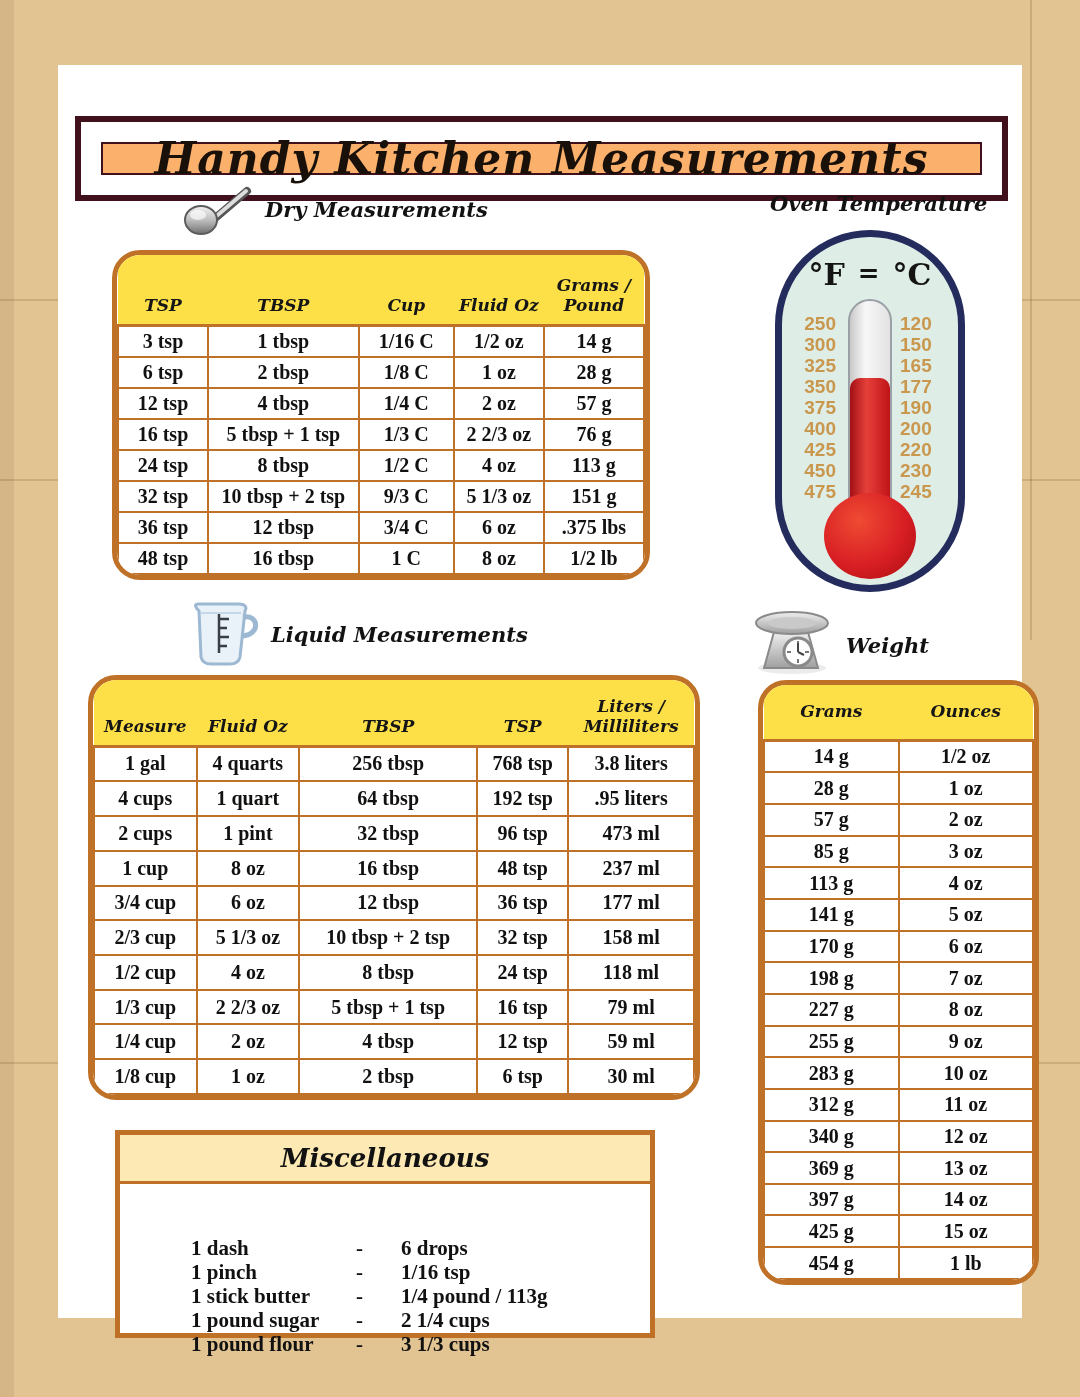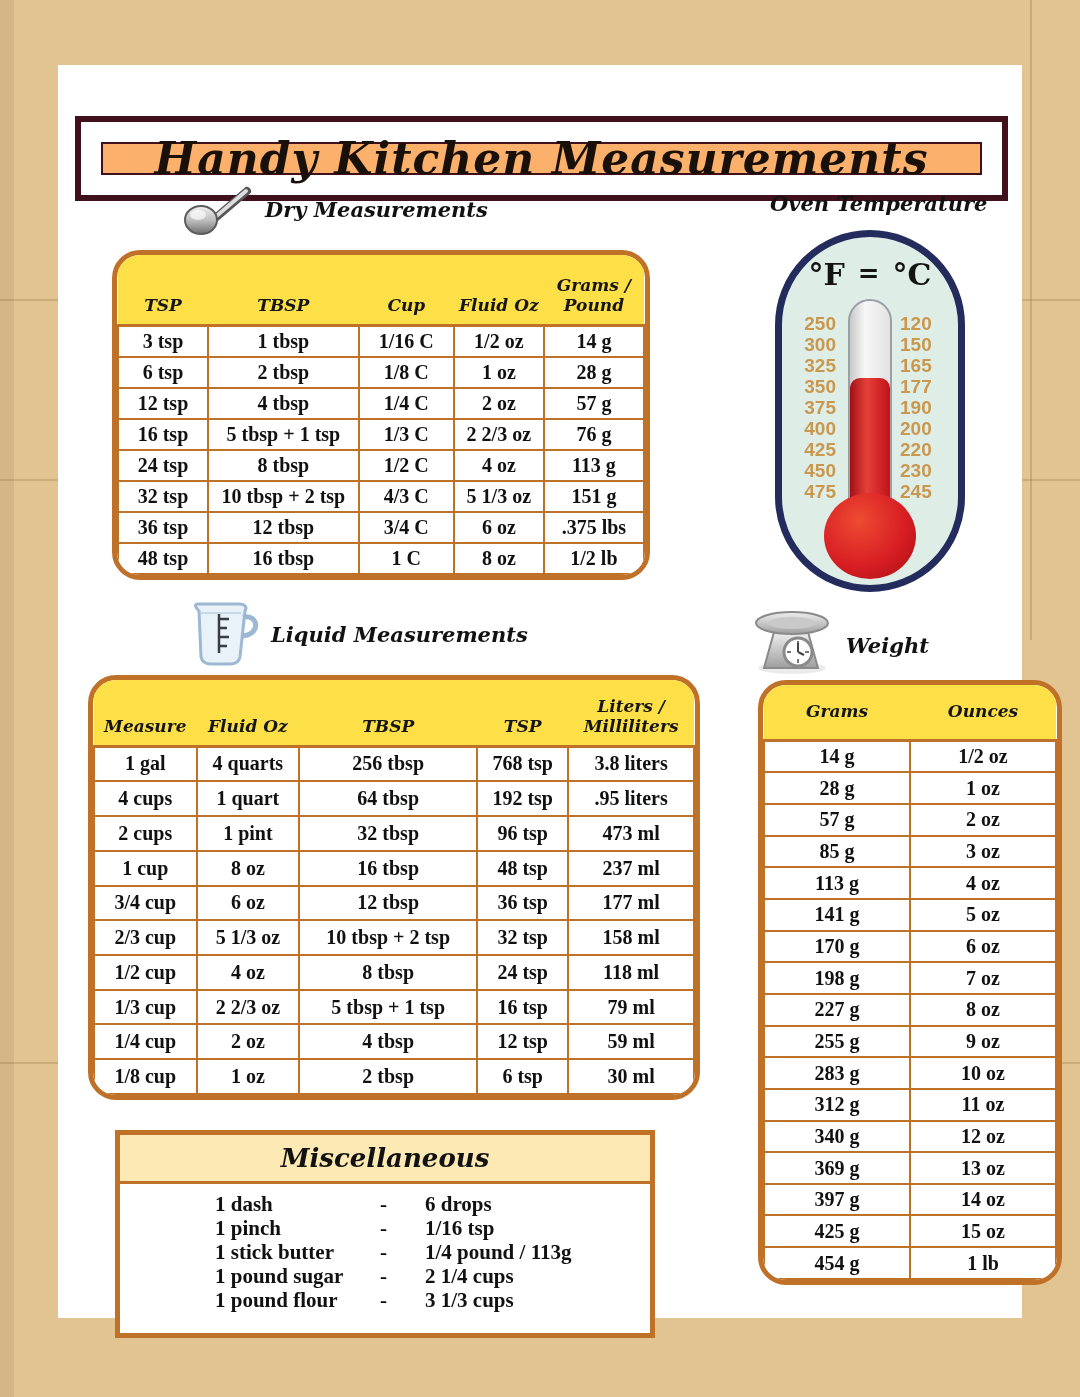--- a/index.html
+++ b/index.html
@@ -44,21 +44,21 @@
   .liquid-head{left:125px;top:536px;}
   .weight-head{left:692px;top:545px;}
 
   
   .card{
     position:absolute;border:5px solid #bf7128;border-radius:28px;
     overflow:hidden;background:#ffffff;box-sizing:border-box;
   }
   .dry-card{left:54px;top:185px;width:538px;height:330px;}
   .liquid-card{left:30px;top:610px;width:612px;height:425px;}
-  .weight-card{left:700px;top:615px;width:304px;height:605px;}
+  .weight-card{left:700px;top:615px;width:281px;height:605px;}
 
   .card table{width:100%;height:100%;border-collapse:collapse;table-layout:fixed;}
   .card th{
     background:#fde047;border-bottom:3px solid #bf7128;
     font-family:"DejaVu Serif",serif;font-style:italic;font-weight:bold;
     font-size:17px;color:#151515;white-space:pre-line;
     vertical-align:bottom;padding:4px 2px 8px 2px;line-height:1.15;
   }
   .card td{
     border:2px solid #bf7128;background:#ffffff;text-align:center;
@@ -131,21 +131,21 @@
     border:5px solid #bf7128;background:#ffffff;box-sizing:border-box;
   }
   .misc-head{
     height:46px;background:#fce9b3;border-bottom:3px solid #bf7128;
     display:flex;align-items:center;justify-content:center;
   }
   .misc-head span{
     font-family:"DejaVu Serif",serif;font-style:italic;font-weight:bold;
     font-size:26px;color:#121212;
   }
-  .misc-body{padding:8px 0 0 95px;}
+  .misc-body{padding:8px 0 0 71px;margin-top:44px;}
   .misc-row{display:flex;line-height:24px;}
   .misc-row span{
     font-family:"Liberation Serif",serif;font-weight:bold;font-size:21px;color:#111;
   }
   .mi{width:165px;}
   .ms{width:45px;}
   .mv{flex:1;}
 
   svg{display:block;}
 </style>
@@ -227,21 +227,21 @@
           <tr>
             <td>24 tsp</td>
             <td>8 tbsp</td>
             <td>1/2 C</td>
             <td>4 oz</td>
             <td>113 g</td>
           </tr>
           <tr>
             <td>32 tsp</td>
             <td>10 tbsp + 2 tsp</td>
-            <td>4/3 C</td>
+            <td>9/3 C</td>
             <td>5 1/3 oz</td>
             <td>151 g</td>
           </tr>
           <tr>
             <td>36 tsp</td>
             <td>12 tbsp</td>
             <td>3/4 C</td>
             <td>6 oz</td>
             <td>.375 lbs</td>
           </tr>

